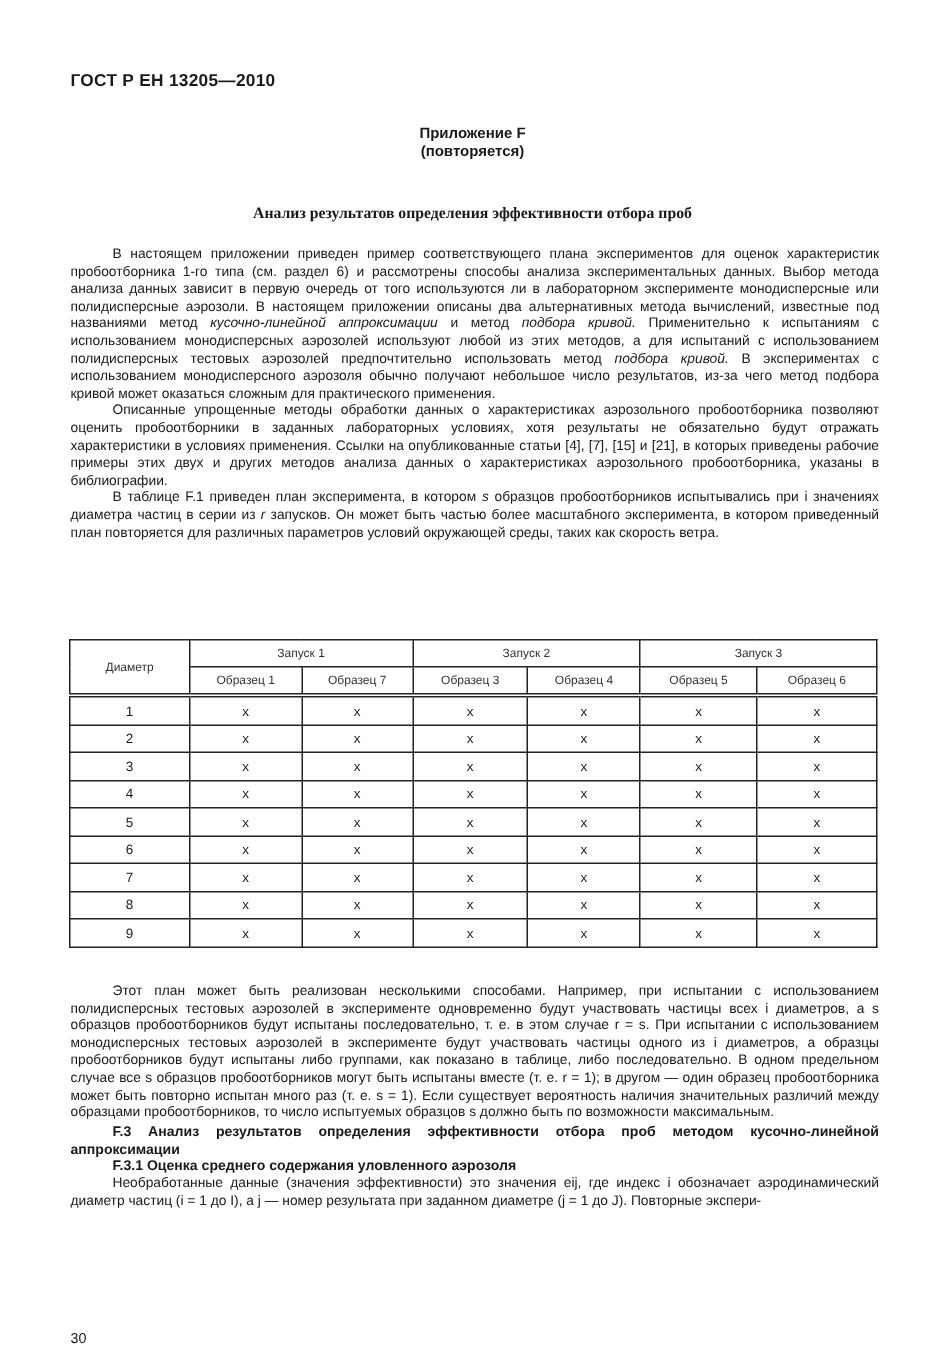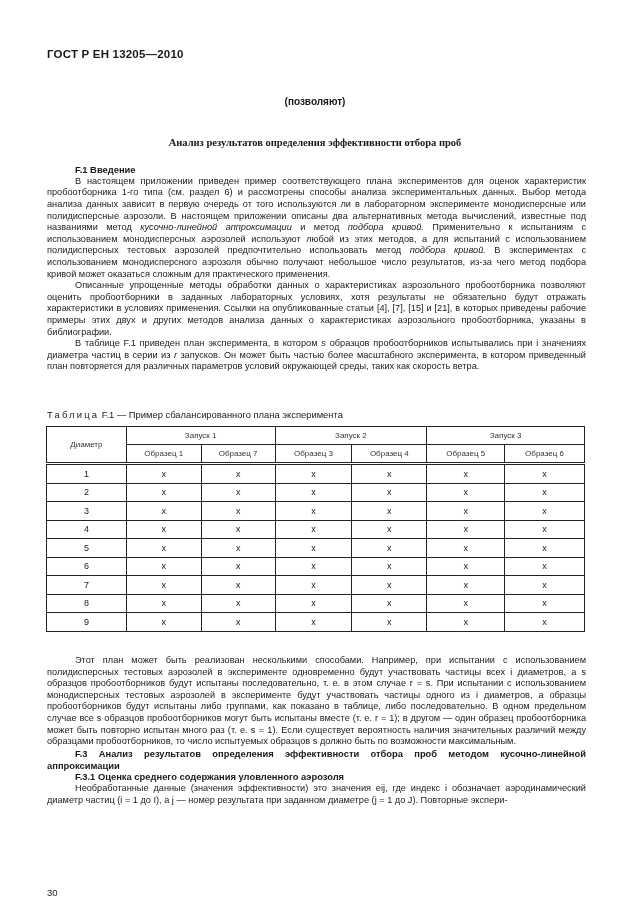--- a/index.html
+++ b/index.html
@@ -25,31 +25,30 @@
   table.plan th { height: 17px; color: #333; }
   table.plan tr.double-top td { border-top: 3px double #222; }
   table.plan td { height: 17.5px; font-size: 9px; }
   .page-num { position: absolute; left: 47px; top: 887px; font-size: 9.5px; }
 </style>
 </head>
 <body>
 
 <div class="page">
   <div class="std-code">ГОСТ Р ЕН 13205—2010</div>
-  <div class="annex annex-type">(позволяют)</div>
+  <div class="annex annex-title">Приложение F</div>
+  <div class="annex annex-type">(повторяется)</div>
   <div class="main-title">Анализ результатов определения эффективности отбора проб</div>
 
   <div class="text block1">
-    <h3>F.1 Введение</h3>
     <p><span>В настоящем приложении приведен пример соответствующего плана экспериментов для оценок характеристик пробоотборника 1-го типа (см. раздел 6) и рассмотрены способы анализа экспериментальных данных. Выбор метода анализа данных зависит в первую очередь от того используются ли в лабораторном эксперименте монодисперсные или полидисперсные аэрозоли. В настоящем приложении описаны два альтернативных метода вычислений, известные под названиями метод </span><i>кусочно-линейной аппроксимации</i><span> и метод </span><i>подбора кривой.</i><span> Применительно к испытаниям с использованием монодисперсных аэрозолей используют любой из этих методов, а для испытаний с использованием полидисперсных тестовых аэрозолей предпочтительно использовать метод </span><i>подбора кривой.</i><span> В экспериментах с использованием монодисперсного аэрозоля обычно получают небольшое число результатов, из-за чего метод подбора кривой может оказаться сложным для практического применения.</span></p>
     <p>Описанные упрощенные методы обработки данных о характеристиках аэрозольного пробоотборника позволяют оценить пробоотборники в заданных лабораторных условиях, хотя результаты не обязательно будут отражать характеристики в условиях применения. Ссылки на опубликованные статьи [4], [7], [15] и [21], в которых приведены рабочие примеры этих двух и других методов анализа данных о характеристиках аэрозольного пробоотборника, указаны в библиографии.</p>
     <p><span>В таблице F.1 приведен план эксперимента, в котором </span><i>s</i><span> образцов пробоотборников испытывались при i значениях диаметра частиц в серии из </span><i>r</i><span> запусков. Он может быть частью более масштабного эксперимента, в котором приведенный план повторяется для различных параметров условий окружающей среды, таких как скорость ветра.</span></p>
   </div>
 
-  <div class="caption"><span class="spaced">Таблица</span><span> F.1 — Пример сбалансированного плана эксперимента</span></div>
 
   <table class="plan">
     <colgroup>
       <col style="width:80px">
         <col style="width:75px">
         <col style="width:74px">
         <col style="width:77px">
         <col style="width:75px">
         <col style="width:78px">
         <col style="width:80px">

